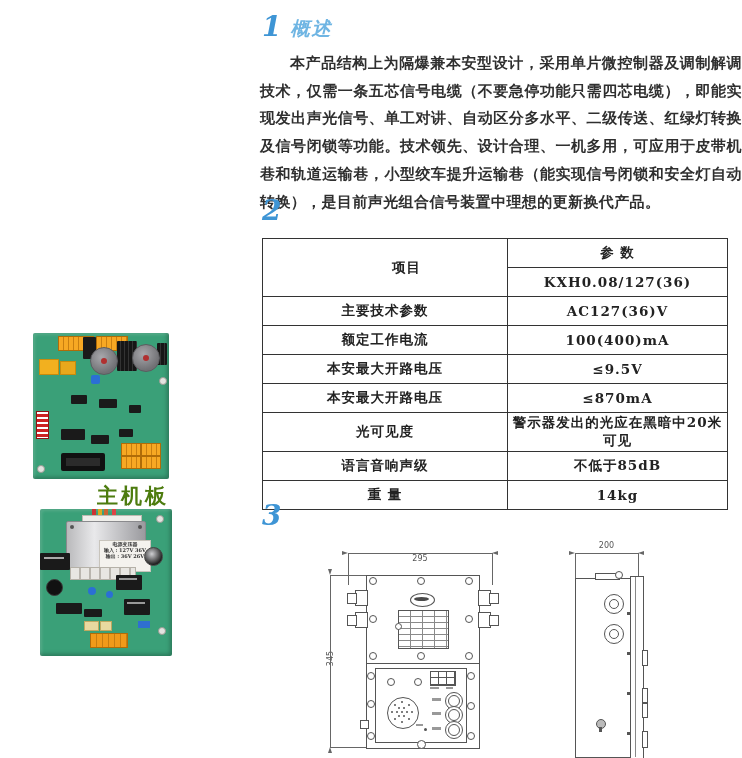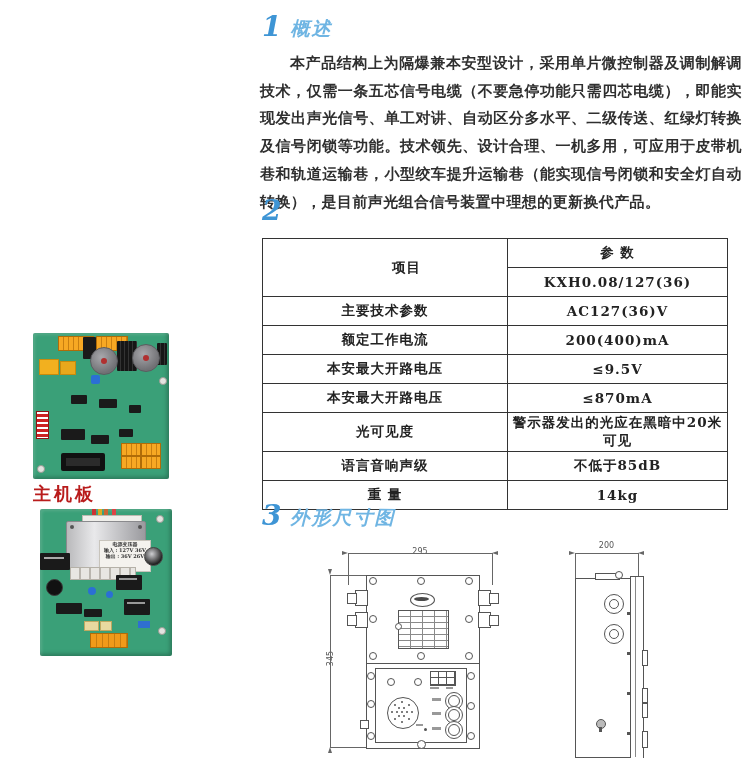--- a/index.html
+++ b/index.html
@@ -21,21 +21,21 @@
   table.spec{position:absolute;left:262px;top:238px;width:466px;border-collapse:collapse;
              table-layout:fixed;}
   table.spec td{border:1.5px solid #333;text-align:center;vertical-align:middle;
                 font-size:13.5px;font-weight:700;color:#222;height:26px;letter-spacing:1px;}
   td.itemcol{width:199px;padding-left:44px;}
 
   
   .pcb{position:absolute;border-radius:2px;background:#3aa078;
        box-shadow:inset -2px -2px 4px rgba(0,0,0,.25), inset 2px 2px 3px rgba(255,255,255,.15);}
   .cmp{position:absolute;}
-  .caption{position:absolute;text-align:left;font-size:18px;font-weight:700;color:#b91c1c;letter-spacing:3px;}
+  .caption{position:absolute;text-align:right;font-size:21px;font-weight:700;color:#4d7c0f;letter-spacing:3px;}
   .teeth-orange{background:repeating-linear-gradient(90deg,#f7a823 0 4px,#c97f10 4px 5px);border:1px solid #b06c08;}
   .chip{background:#1a1a1a;border-radius:1px;}
   .disc{border-radius:50%;background:radial-gradient(circle at 40% 35%,#a8a8ac,#707074 70%);border:1px solid #5c5c60;}
   .disc::after{content:"";position:absolute;left:38%;top:38%;width:6px;height:6px;border-radius:50%;background:#b03030;}
   .hole{border-radius:50%;background:#e3e3e0;border:1px solid #9a9a93;}
 
   
   .ln{position:absolute;background:#666;}
   .box{position:absolute;border:1px solid #555;background:#fff;}
   .bolt{position:absolute;width:6px;height:6px;border:1px solid #555;border-radius:50%;background:#fff;}
@@ -156,21 +156,21 @@
     </tr>
     <tr>
       <td>KXH0.08/127(36)</td>
     </tr>
     <tr>
       <td>主要技术参数</td>
       <td>AC127(36)V</td>
     </tr>
     <tr>
       <td>额定工作电流</td>
-      <td>200(400)mA</td>
+      <td>100(400)mA</td>
     </tr>
     <tr>
       <td>本安最大开路电压</td>
       <td>≤9.5V</td>
     </tr>
     <tr>
       <td>本安最大开路电压</td>
       <td>≤870mA</td>
     </tr>
     <tr>
@@ -183,26 +183,25 @@
     </tr>
     <tr>
       <td>重  量</td>
       <td>14kg</td>
     </tr>
   </tbody>
     </table>
 
   <div class="sec-head" style="left:262px;top:503px;">
     <span class="sec-num">3</span>
-    <span class="sec-title">外形尺寸图</span>
   </div>
 
   <div class="abs" style="left:318px;top:540px;width:205px;height:218px;">
 
-    <div class="dimtxt" style="left:30px;top:7px;width:144px;">295</div>
+    <div class="dimtxt" style="left:30px;top:14px;width:144px;">295</div>
     <div class="ln" style="left:30px;top:13px;width:144px;height:1px;"></div>
     <div class="arrR" style="left:24px;top:11px;"></div>
     <div class="arrL" style="left:174px;top:11px;"></div>
     <div class="ln" style="left:30px;top:13px;width:1px;height:32px;"></div>
     <div class="ln" style="left:174px;top:13px;width:1px;height:32px;"></div>
 
     <div class="dimtxt" style="left:-8px;top:114px;width:40px;transform:rotate(-90deg);">345</div>
     <div class="ln" style="left:12px;top:35px;width:1px;height:172px;"></div>
     <div class="arrD" style="left:10px;top:29px;"></div>
     <div class="arrU" style="left:10px;top:207px;"></div>

